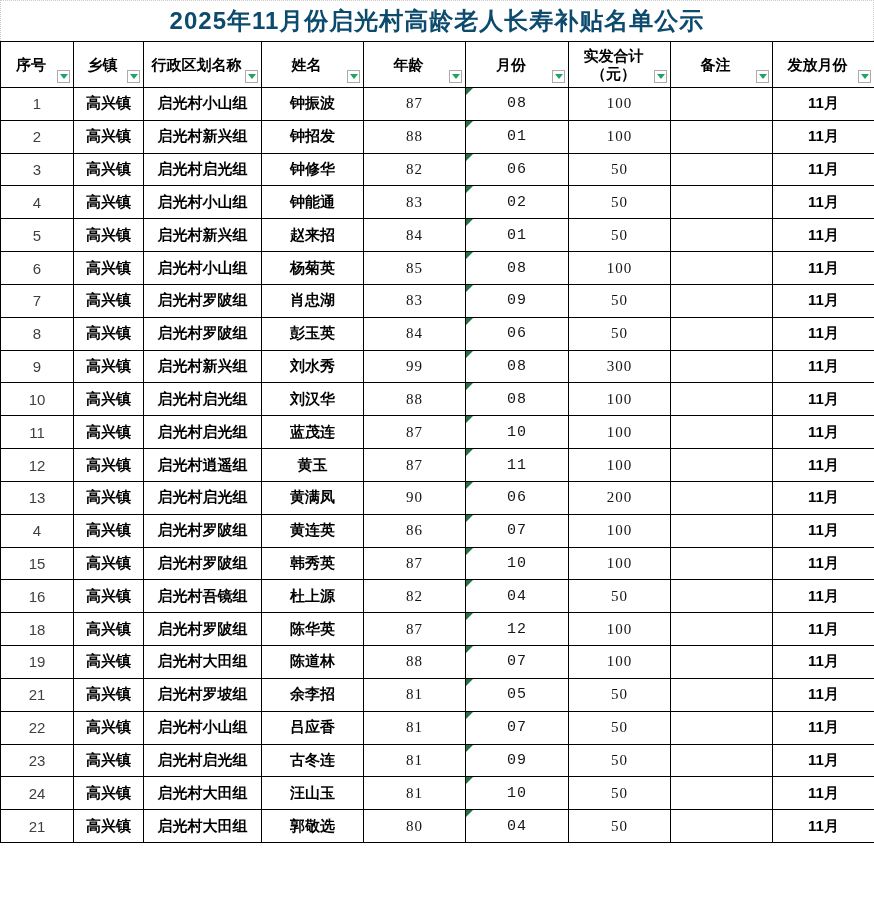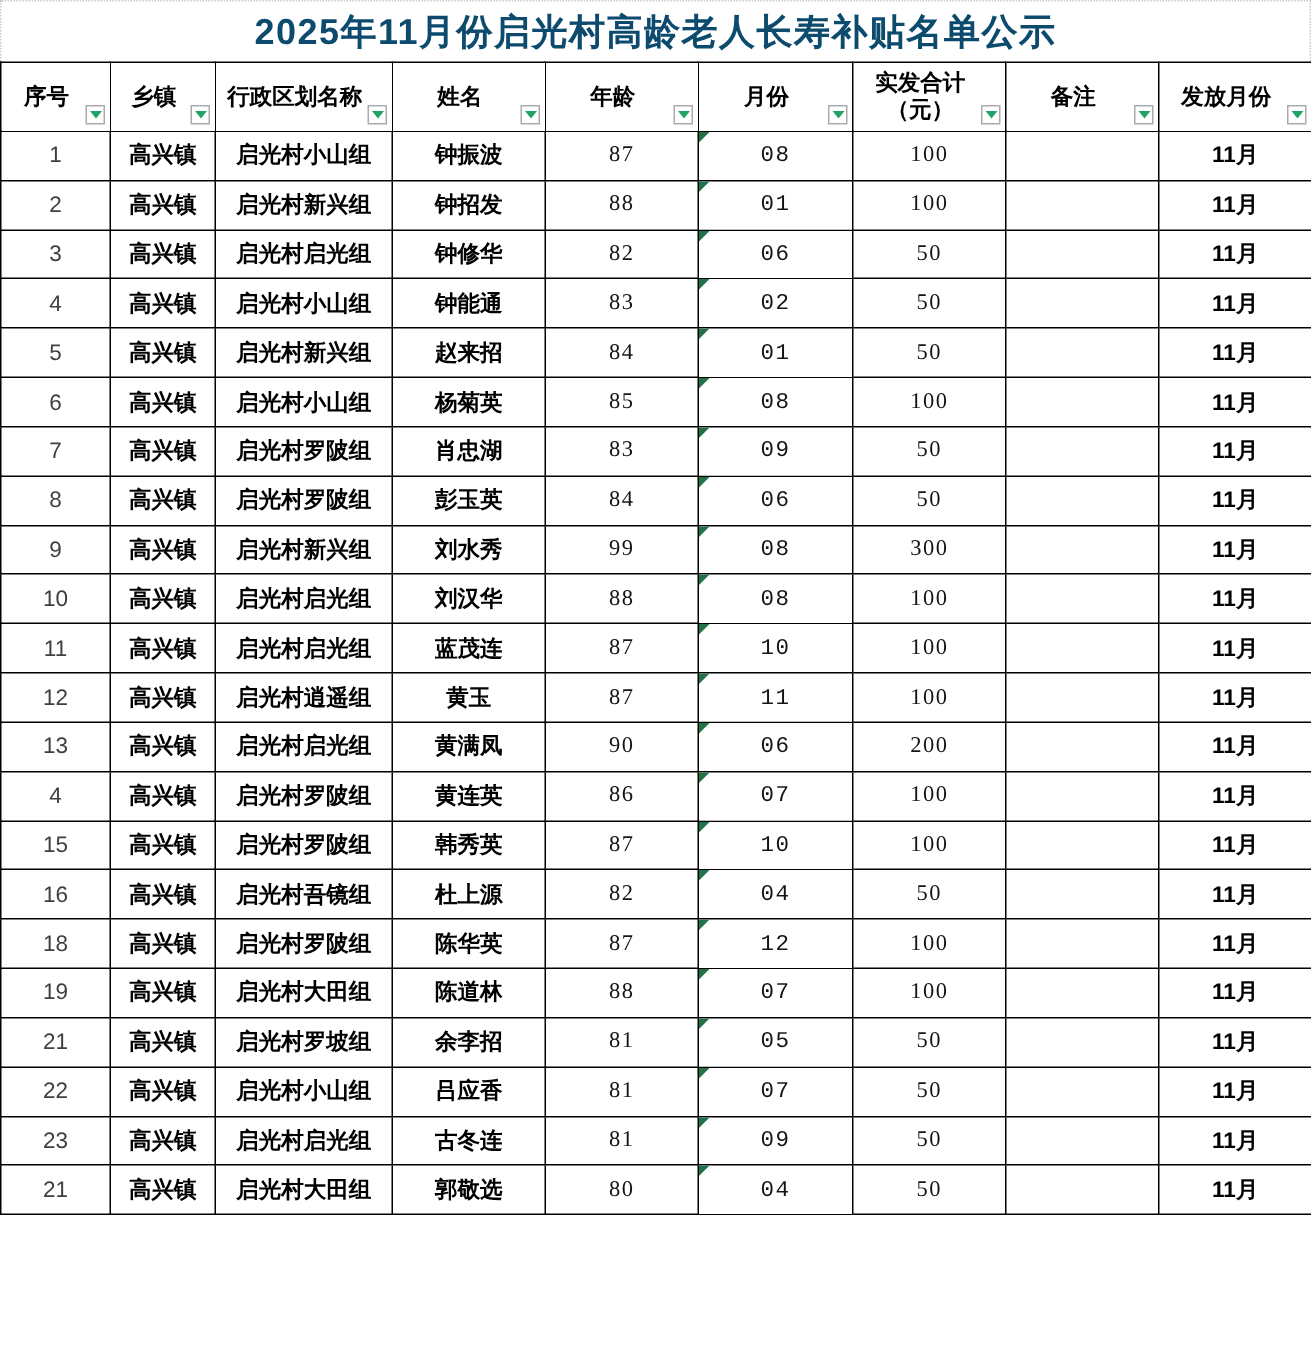--- a/index.html
+++ b/index.html
@@ -361,20 +361,31 @@
           <td class="col-xz"><span>高兴镇</span></td>
           <td class="col-xzqh"><span>启光村启光组</span></td>
           <td class="col-xm"><span>古冬连</span></td>
           <td class="col-nl"><span>81</span></td>
           <td class="col-yf"><span class="flag"></span><span>09</span></td>
           <td class="col-sfhj"><span>50</span></td>
           <td class="col-bz"><span></span></td>
           <td class="col-ffyf"><span>11月</span></td>
         </tr>
         <tr>
+          <td class="col-xh"><span>24</span></td>
+          <td class="col-xz"><span>高兴镇</span></td>
+          <td class="col-xzqh"><span>启光村大田组</span></td>
+          <td class="col-xm"><span>汪山玉</span></td>
+          <td class="col-nl"><span>81</span></td>
+          <td class="col-yf"><span class="flag"></span><span>10</span></td>
+          <td class="col-sfhj"><span>50</span></td>
+          <td class="col-bz"><span></span></td>
+          <td class="col-ffyf"><span>11月</span></td>
+        </tr>
+        <tr>
           <td class="col-xh"><span>21</span></td>
           <td class="col-xz"><span>高兴镇</span></td>
           <td class="col-xzqh"><span>启光村大田组</span></td>
           <td class="col-xm"><span>郭敬选</span></td>
           <td class="col-nl"><span>80</span></td>
           <td class="col-yf"><span class="flag"></span><span>04</span></td>
           <td class="col-sfhj"><span>50</span></td>
           <td class="col-bz"><span></span></td>
           <td class="col-ffyf"><span>11月</span></td>
         </tr>

